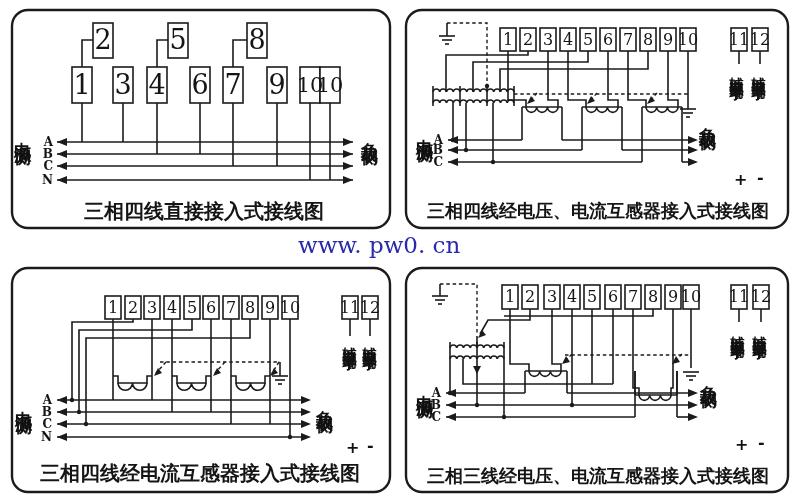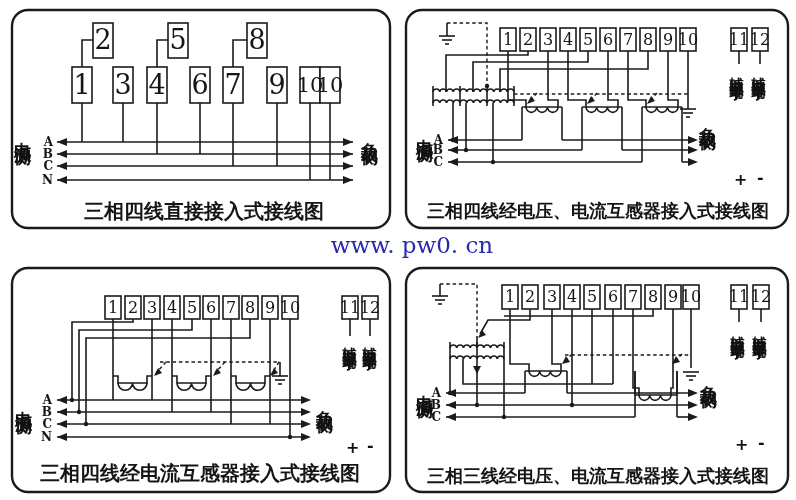--- a/index.html
+++ b/index.html
@@ -17,21 +17,21 @@
   .dig1b{font-family:"DejaVu Serif",serif;font-size:21px;text-anchor:middle;}
   .dig2{font-family:"DejaVu Serif",serif;font-size:16px;text-anchor:middle;}
   .lnlab{font-family:"DejaVu Serif",serif;font-size:12px;text-anchor:end;font-weight:bold;}
   .cap{font-size:20px;font-weight:bold;text-anchor:middle;}
   .cap2{font-size:18px;font-weight:bold;text-anchor:middle;}
   .vtext{position:absolute;writing-mode:vertical-rl;text-orientation:upright;
          font-weight:bold;font-size:17px;letter-spacing:4px;color:#111;line-height:1;}
   .auxtext{position:absolute;writing-mode:vertical-rl;text-orientation:upright;
          font-weight:bold;font-size:14px;letter-spacing:2px;color:#111;line-height:1;}
   .pm{position:absolute;font-weight:bold;font-size:16px;color:#111;}
-  .watermark{position:absolute;left:312px;top:232px;width:200px;text-align:center;
+  .watermark{position:absolute;left:298px;top:232px;width:200px;text-align:left;
          font-family:"DejaVu Serif",serif;font-size:23px;color:#2929ad;}
 </style>
 </head>
 <body>
 
 <div id="page">
 
   <svg style="left:8px;top:6px" width="386" height="226" viewBox="0 0 386 226">
     <rect class="pborder" x="4" y="4" width="378" height="218" rx="16"></rect>
     <g>

